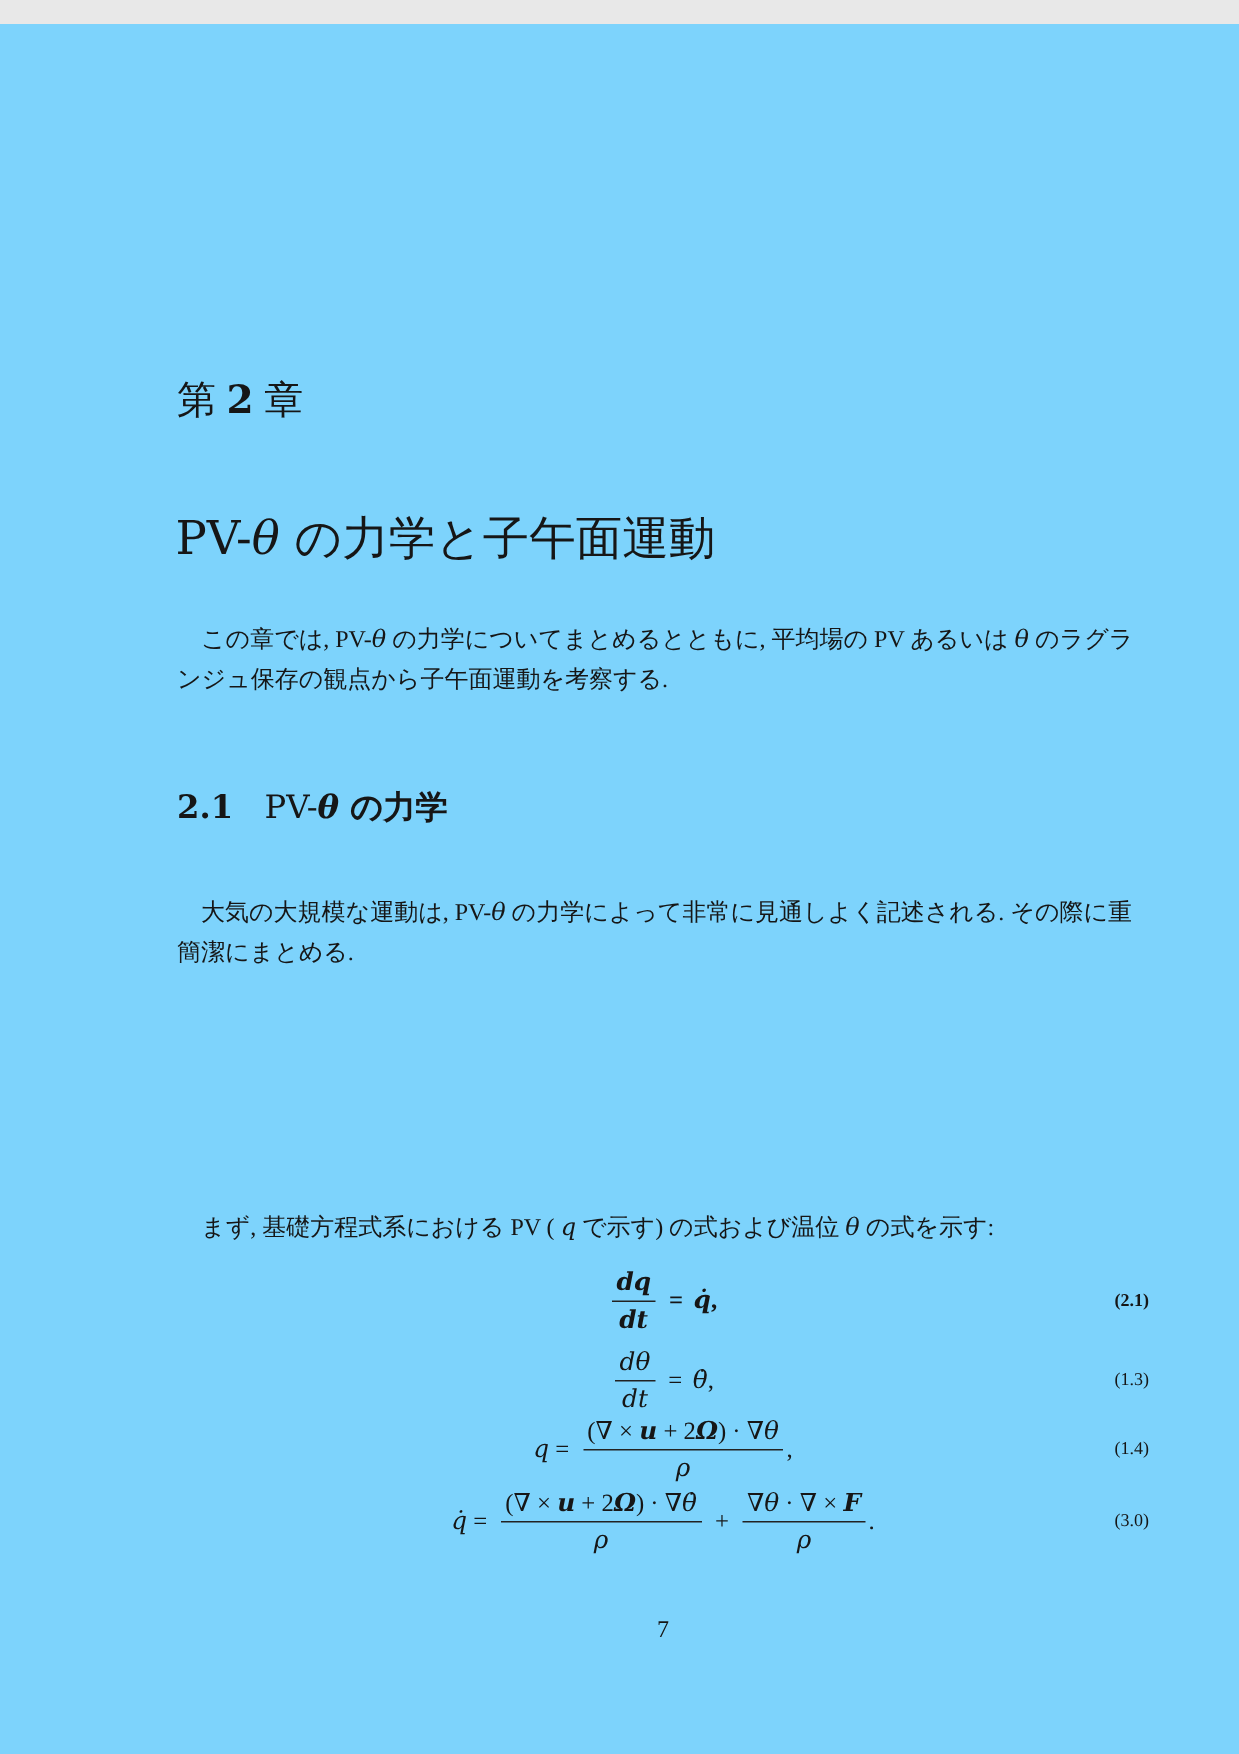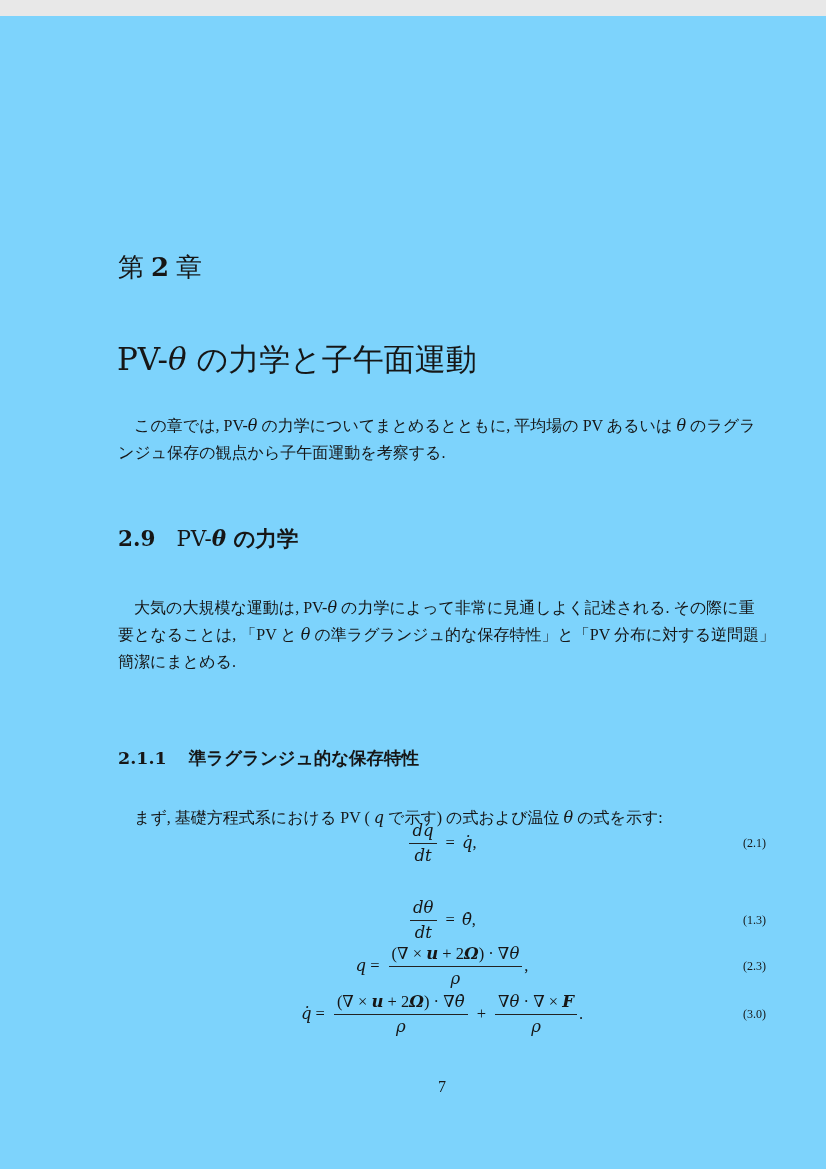--- a/index.html
+++ b/index.html
@@ -64,21 +64,21 @@
     font-family:"DejaVu Serif","Liberation Serif",serif;
     margin-right:22px;
   }
 
   
   .eq-row{
     position:absolute;left:118px;width:648px;
     display:flex;align-items:center;justify-content:center;
     font-size:16.5px;
   }
-  #eq-1{top:804px;height:46px;}
+  #eq-1{top:828px;height:46px;font-weight:bold;}
   #eq-2{top:881px;height:46px;}
   #eq-3{top:924px;height:52px;}
   #eq-4{top:972px;height:52px;}
   .eq-label{
     position:absolute;right:0;top:50%;transform:translateY(-50%);
     font-size:12px;
   }
   .frac{
     display:inline-flex;flex-direction:column;align-items:center;
     vertical-align:middle;line-height:1.3;margin:0 2px;
@@ -105,32 +105,28 @@
   </div>
 
   <h1 class="chapter-title"><span class="mb">PV-</span><span class="mi">θ</span> の力学と子午面運動</h1>
 
   <div class="para" id="para-intro">
     <div class="line indent">この章では, PV-<span class="mi">θ</span> の力学についてまとめるとともに, 平均場の PV あるいは <span class="mi">θ</span> のラグラ</div>
     <div class="line">ンジュ保存の観点から子午面運動を考察する.</div>
   </div>
 
   <h2 class="section-heading">
-    <span class="sec-num">2.9</span><span><span class="mb">PV-</span><span class="mi">θ</span> の力学</span>
+    <span class="sec-num">2.1</span><span><span class="mb">PV-</span><span class="mi">θ</span> の力学</span>
   </h2>
 
   <div class="para" id="para-section-body">
     <div class="line indent">大気の大規模な運動は, PV-<span class="mi">θ</span> の力学によって非常に見通しよく記述される. その際に重</div>
-    <div class="line">要となることは, 「PV と <span class="mi">θ</span> の準ラグランジュ的な保存特性」と「PV 分布に対する逆問題」</div>
     <div class="line">簡潔にまとめる.</div>
   </div>
 
-  <h3 class="subsection-heading">
-    <span class="sec-num">2.1.1</span><span>準ラグランジュ的な保存特性</span>
-  </h3>
 
   <div class="para" id="para-lead">
     <div class="line indent">まず, 基礎方程式系における PV ( <span class="mi">q</span> で示す) の式および温位 <span class="mi">θ</span> の式を示す:</div>
   </div>
 
   <div class="eq-row" id="eq-1">
     <span class="frac">
       <span class="frac-n"><span class="mi">dq</span></span>
       <span class="frac-d"><span class="mi">dt</span></span>
     </span>
@@ -149,21 +145,21 @@
     <span class="eq-label">(1.3)</span>
   </div>
 
   <div class="eq-row" id="eq-3">
     <span class="eq-lhs"><span class="mi">q</span> =</span>
     <span class="frac">
       <span class="frac-n">(∇ × <span class="mbi">u</span> + 2<span class="mbi">Ω</span>) · ∇<span class="mi">θ</span></span>
       <span class="frac-d"><span class="mi">ρ</span></span>
     </span>
     <span class="eq-rhs">,</span>
-    <span class="eq-label">(2.3)</span>
+    <span class="eq-label">(1.4)</span>
   </div>
 
   <div class="eq-row" id="eq-4">
     <span class="eq-lhs"><span class="mi">q̇</span> =</span>
     <span class="frac">
       <span class="frac-n">(∇ × <span class="mbi">u</span> + 2<span class="mbi">Ω</span>) · ∇<span class="mi">θ̇</span></span>
       <span class="frac-d"><span class="mi">ρ</span></span>
     </span>
     <span class="op">+</span>
     <span class="frac">

